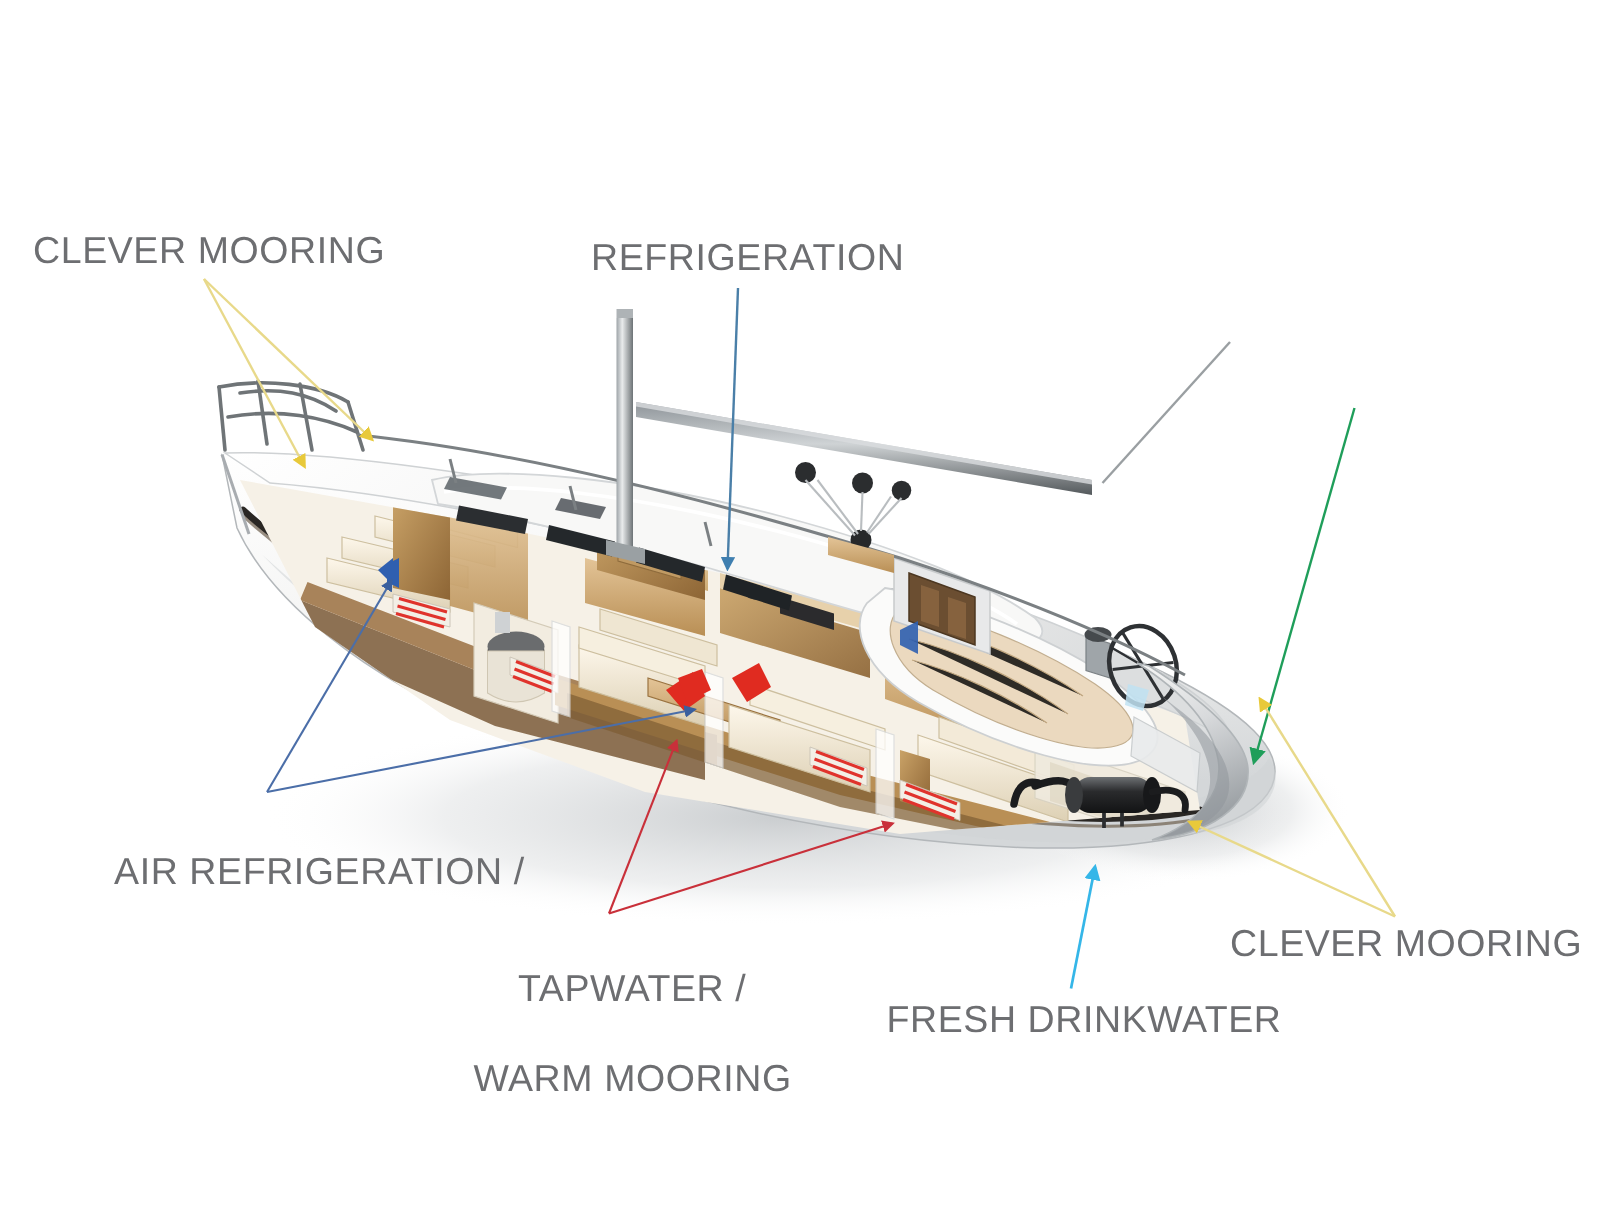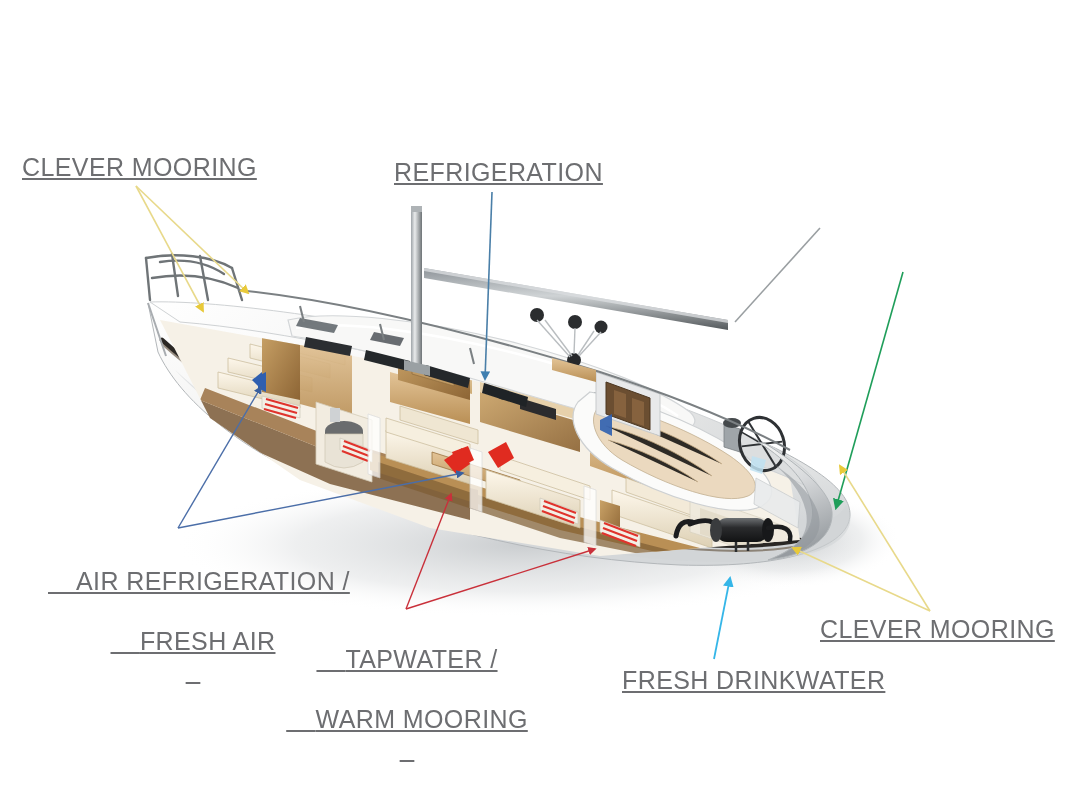--- a/index.html
+++ b/index.html
@@ -1,21 +1,21 @@
 <!DOCTYPE html>
 <html><head>
 <meta charset="utf-8">
 <style>
   html,body{margin:0;padding:0;background:#ffffff;}
   body{width:1069px;height:805px;position:relative;overflow:hidden;
        font-family:"Liberation Sans","DejaVu Sans",sans-serif;}
   #stage{position:absolute;inset:0;width:1069px;height:805px;background:#fff;}
   svg.layer{position:absolute;left:0;top:0;width:1069px;height:805px;}
   .lbl{position:absolute;color:#6d6e71;font-size:25px;letter-spacing:.4px;
-       line-height:30px;white-space:pre;font-family:"Liberation Sans","DejaVu Sans",sans-serif;text-decoration:underline;}
+       line-height:30px;white-space:pre;font-family:"Liberation Sans","DejaVu Sans",sans-serif;}
   .lbl.c{text-align:center;}
 </style>
 </head>
 <body>
 
 <div id="stage">
 
   <svg class="layer" viewBox="0 0 1069 805">
     <defs>
       <linearGradient id="hullG" x1="0" y1="0" x2="0.25" y2="1">
@@ -402,25 +402,24 @@
     </g>
   </svg>
 
   <div class="lbl" style="left:22px;top:152px;">CLEVER MOORING</div>
 
   <div class="lbl" style="left:394px;top:157px;">REFRIGERATION</div>
 
 
   <div class="lbl c" style="left:48px;top:536px;width:290px;">
     <span>AIR REFRIGERATION /</span><br>
-    <span>FRESH AIR</span>
   </div>
 
   <div class="lbl c" style="left:282px;top:614px;width:250px;">
     <span>TAPWATER /</span><br>
     <span>WARM MOORING</span>
   </div>
 
-  <div class="lbl" style="left:622px;top:665px;">FRESH DRINKWATER</div>
+  <div class="lbl" style="left:591px;top:665px;">FRESH DRINKWATER</div>
 
   <div class="lbl" style="left:820px;top:614px;">CLEVER MOORING</div>
 
 </div>
 
 </body></html>

